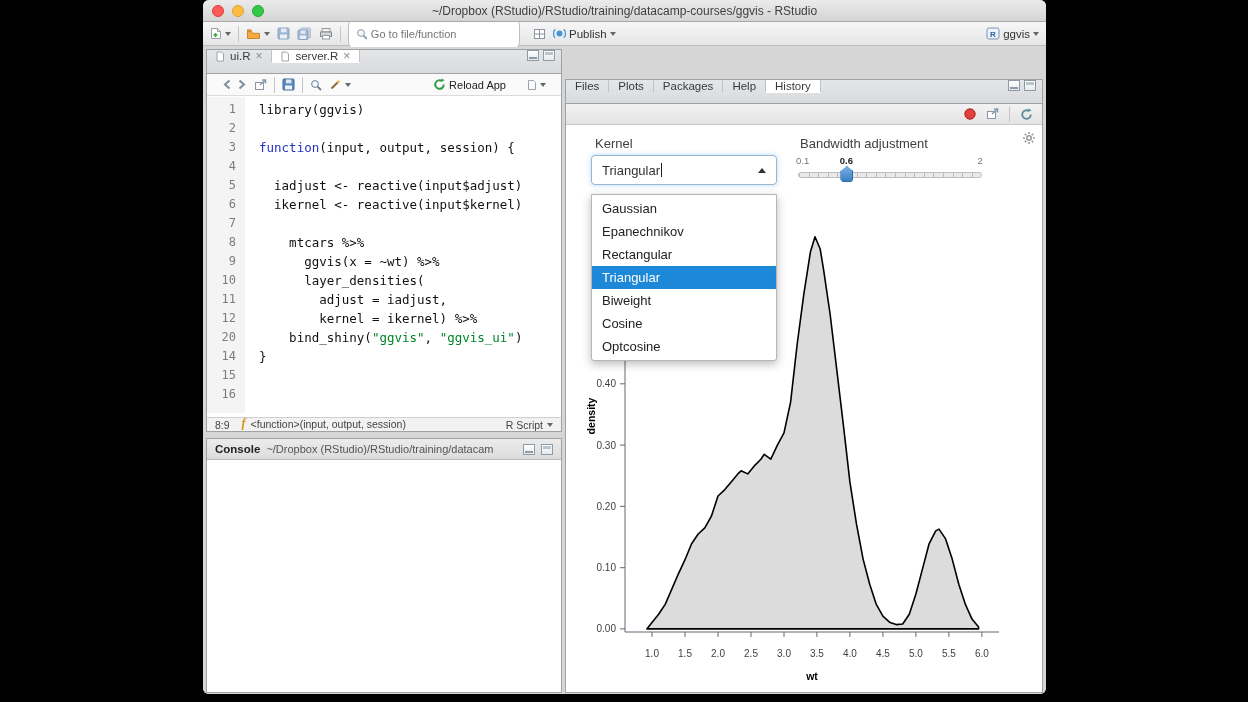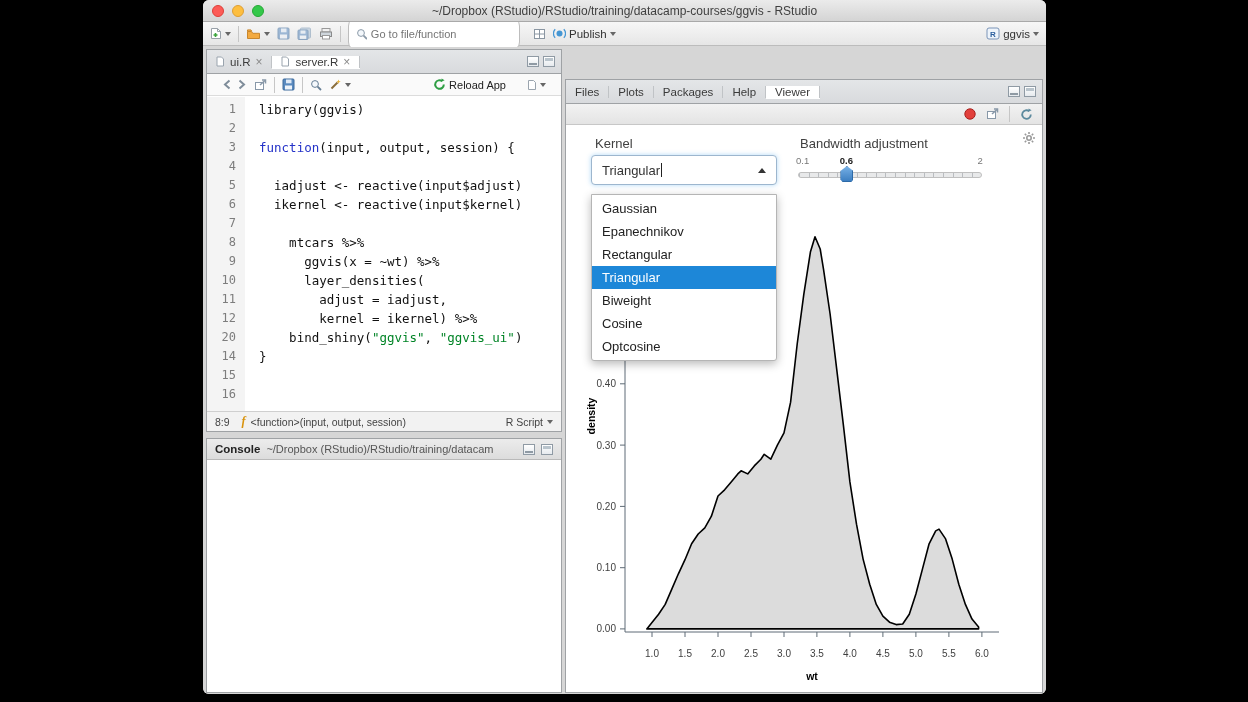--- a/index.html
+++ b/index.html
@@ -22,40 +22,40 @@
   .tb-label{font-size:11.5px;color:#333}
   .spacer{flex:1}
   
   .main{position:absolute;top:47px;left:0;right:0;bottom:0;background:#d6d6d6}
   .pane{position:absolute;background:#fff;border:1px solid #9fa2a5}
   .source-pane{left:3px;top:2px;width:356px;height:383px}
   .console-pane{left:3px;top:391px;width:356px;height:255px}
   .env-pane{left:362px;top:2px;width:478px;height:26px}
   .viewer-pane{left:362px;top:32px;width:478px;height:614px}
   
-  .tabstrip{height:24px;background:linear-gradient(#e4e6e8,#d8dadd);border-bottom:1px solid #9fa2a5;display:flex;align-items:center;position:relative}
+  .tabstrip{height:24px;background:linear-gradient(#e4e6e8,#d8dadd);border-bottom:1px solid #9fa2a5;display:flex;align-items:flex-start;position:relative}
   .tabs{display:flex;align-items:stretch}
   .tab{display:flex;align-items:center;gap:5px;padding:0 9px;font-size:11.5px;color:#3a3a3a;border-right:1px solid #c0c3c6;background:transparent}
   .tab.active{background:#fff;box-shadow:0 1px 0 #fff;position:relative;z-index:2}
   .tab-close{color:#8a8a8a;font-size:12px;line-height:1}
   .strip-right{margin-left:auto;display:flex;align-items:center;gap:4px;padding-right:6px}
   .winbtn{width:12px;height:11px;border:1px solid #8f9aa4;background:linear-gradient(#fff,#e6eaee);display:inline-block}
   .winbtn.min::after{content:"";display:block;margin:6px 1px 0;height:2px;background:#8f9aa4}
   .winbtn.max::after{content:"";display:block;margin:1px;height:3px;background:#b9c4cc}
   
   .ed-toolbar{height:22px;background:#fafafa;border-bottom:1px solid #dcdcdc;display:flex;align-items:center;gap:7px;padding:0 15px;font-size:11px;color:#222}
   .ed-group{display:flex;align-items:center;gap:3px}
   .code-area{position:absolute;top:47px;left:0;right:0;bottom:18px;overflow:hidden;font-family:"DejaVu Sans Mono","Liberation Mono",monospace;font-size:12.5px;line-height:19px;background:linear-gradient(90deg,#f4f4f4 0,#f4f4f4 38px,#fff 38px);padding-top:3px}
   .code-line{display:flex;height:19px;white-space:pre}
   .code-line .ln{width:38px;padding-right:9px;text-align:right;color:#7d7d7d;font-size:12px;flex:none}
   .code-line .src{padding-left:14px;color:#111}
   .tok-plain{color:#111}
   .tok-keyword{color:#2432c8}
   .tok-string{color:#008426}
-  .ed-status{position:absolute;bottom:0;height:20px;left:0;right:0;background:#f2f2f2;border-top:1px solid #cfcfcf;display:flex;align-items:center;font-size:10.5px;color:#444;padding:0 8px;gap:12px}
+  .ed-status{position:absolute;bottom:0;height:14px;left:0;right:0;background:#f2f2f2;border-top:1px solid #cfcfcf;display:flex;align-items:flex-end;font-size:10.5px;color:#444;padding:0 8px;gap:12px}
   .fn-badge{color:#d9930d;font-style:italic;font-family:"Liberation Serif",serif;font-weight:bold;font-size:12px}
   .ed-status .right{margin-left:auto;display:flex;align-items:center;gap:4px}
   
   .console-header{height:21px;background:linear-gradient(#ececec,#dcdcdc);border-bottom:1px solid #b9b9b9;display:flex;align-items:center;padding:0 8px;gap:6px}
   .console-title{font-weight:bold;font-size:11.5px;color:#222}
   .console-path{color:#555;font-size:11px;white-space:nowrap;overflow:hidden;flex:1}
   .console-body{font-family:"DejaVu Sans Mono","Liberation Mono",monospace;font-size:12.5px;line-height:18.5px;padding:7px 10px;white-space:pre}
   .console-line.command{color:#161dc0}
   .console-line.message{color:#b81414}
   .text-caret{display:inline-block;width:1px;height:14px;background:#222;vertical-align:middle}
@@ -279,21 +279,21 @@
     </div>
 
 
     <div class="pane viewer-pane">
       <div class="tabstrip">
         <div class="tabs" id="viewer-tabs">
             <div class="tab">Files</div>
             <div class="tab">Plots</div>
             <div class="tab">Packages</div>
             <div class="tab">Help</div>
-            <div class="tab active">Viewer</div>
+            <div class="tab active">History</div>
           </div>
         <div class="strip-right">
           <span class="winbtn min"></span>
           <span class="winbtn max"></span>
         </div>
       </div>
       <div class="viewer-toolbar">
         <svg width="12" height="12">
             <circle cx="6" cy="6" r="5.2" fill="#e2403c" stroke="#a8221f"></circle>
           </svg>

